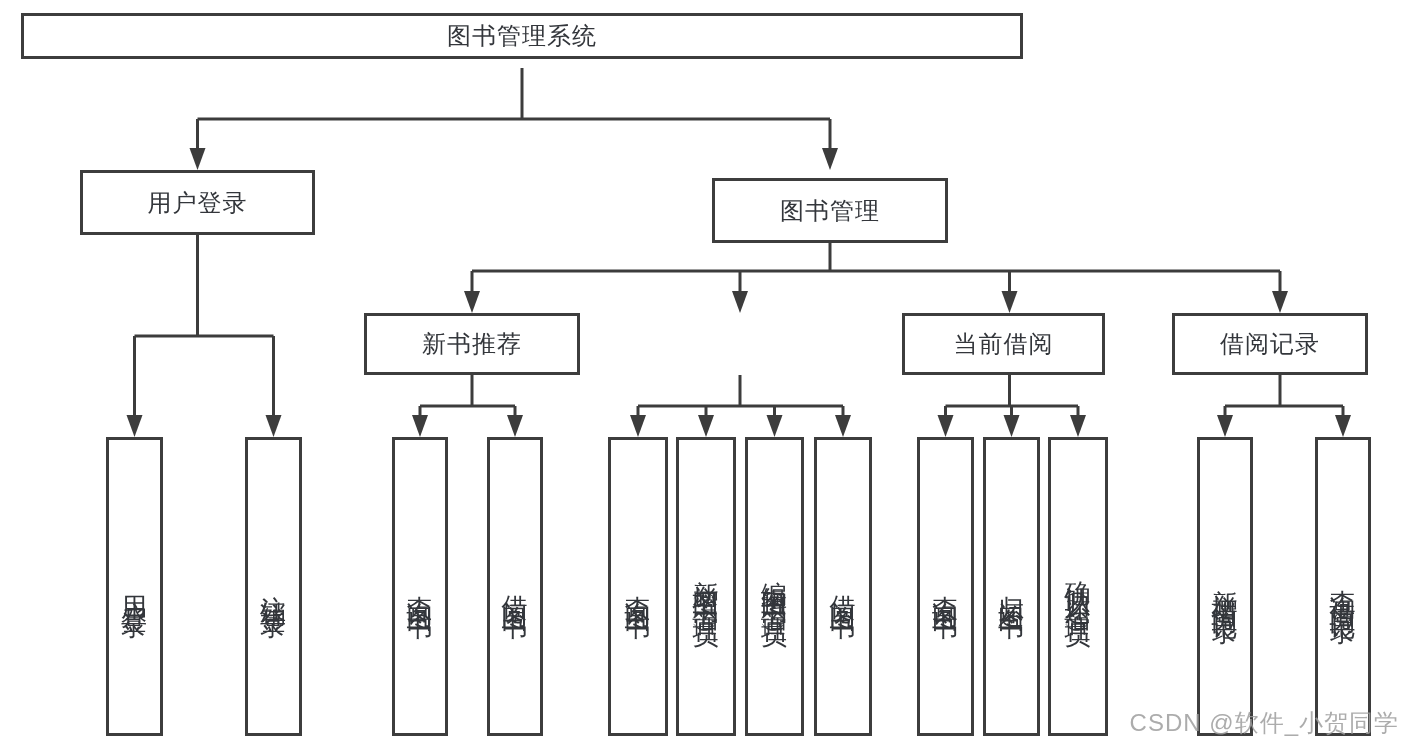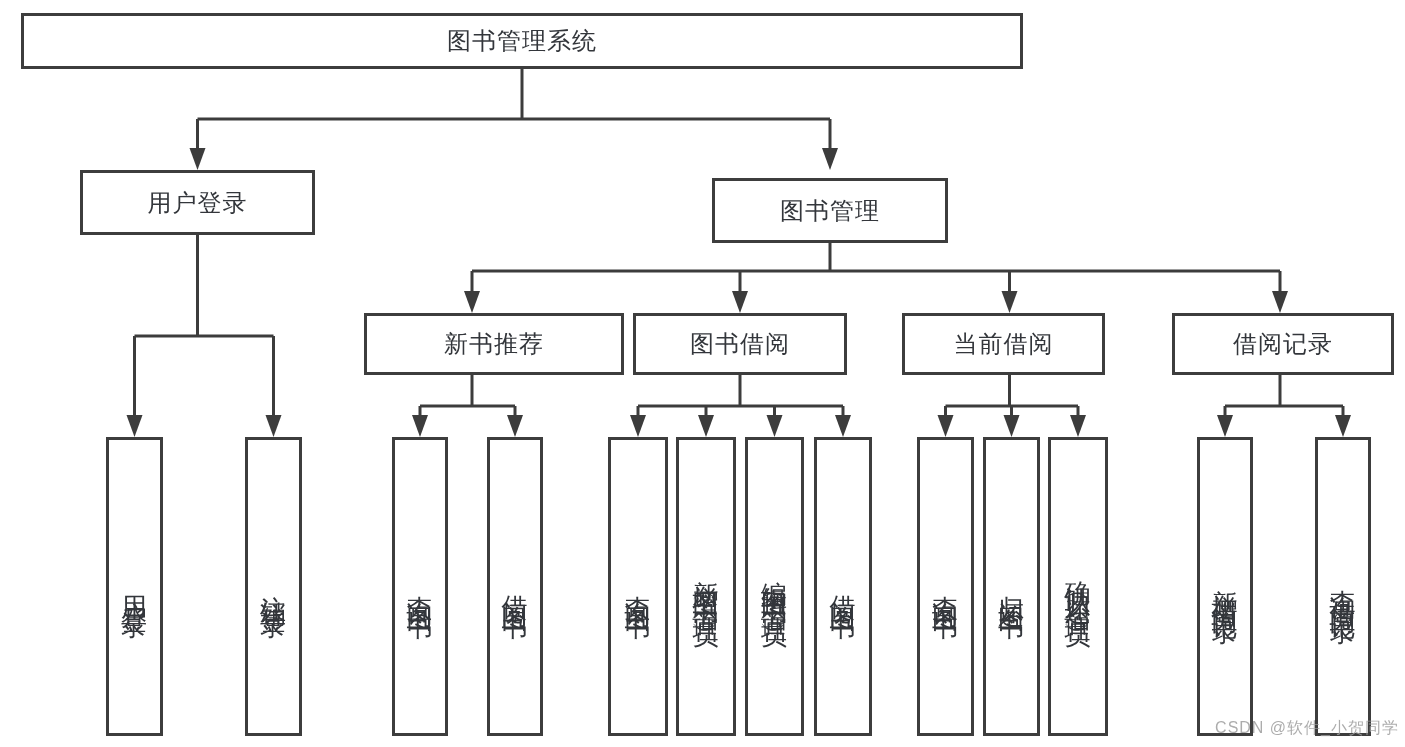--- a/index.html
+++ b/index.html
@@ -46,21 +46,21 @@
     font-size: 26px;
     writing-mode: vertical-rl;
     text-orientation: mixed;
     letter-spacing: 6px;
     line-height: 1;
   }
   .watermark {
     position: absolute;
     right: 6px;
     bottom: 8px;
-    font-size: 16px;
+    font-size: 24px;
     color: #9e9e9e;
     opacity: 0.85;
     letter-spacing: 1px;
     z-index: 5;
   }
 </style>
 </head>
 <body>
 
 <div class="canvas">
@@ -124,29 +124,28 @@
       <path d="M766.5,415 L782.5,415 L774.5,437 Z"></path>
       <path d="M835,415 L851,415 L843,437 Z"></path>
       <path d="M937.5,415 L953.5,415 L945.5,437 Z"></path>
       <path d="M1003.5,415 L1019.5,415 L1011.5,437 Z"></path>
       <path d="M1070,415 L1086,415 L1078,437 Z"></path>
       <path d="M1217,415 L1233,415 L1225,437 Z"></path>
       <path d="M1335,415 L1351,415 L1343,437 Z"></path>
     </g>
   </svg>
 
-  <div class="node" style="left:21px; top:13px; width:1002px; height:56px;">图书管理系统</div>
+  <div class="node" style="left:21px; top:13px; width:1002px; height:46px;">图书管理系统</div>
 
   <div class="node" style="left:80px; top:170px; width:235px; height:65px;">用户登录</div>
   <div class="node" style="left:712px; top:170px; width:236px; height:65px;margin-top:8px;">图书管理</div>
 
-  <div class="node" style="left:364px; top:313px; width:260px; height:62px;">新书推荐</div>
-  <div class="node" style="left:633px; top:313px; width:214px; height:62px;">图书借阅</div>
+  <div class="node" style="left:364px; top:313px; width:216px; height:62px;">新书推荐</div>
   <div class="node" style="left:902px; top:313px; width:203px; height:62px;">当前借阅</div>
-  <div class="node" style="left:1172px; top:313px; width:222px; height:62px;">借阅记录</div>
+  <div class="node" style="left:1172px; top:313px; width:196px; height:62px;">借阅记录</div>
 
   <div class="vnode" style="left:106px; top:437px; width:57px; height:299px;">用户登录</div>
   <div class="vnode" style="left:245px; top:437px; width:57px; height:299px;">注销登录</div>
 
   <div class="vnode" style="left:392px; top:437px; width:56px; height:299px;">查询图书</div>
   <div class="vnode" style="left:487px; top:437px; width:56px; height:299px;">借阅图书</div>
 
   <div class="vnode" style="left:608px; top:437px; width:60px; height:299px;">查询图书</div>
   <div class="vnode" style="left:676px; top:437px; width:60px; height:299px;">新增图书（管理员）</div>
   <div class="vnode" style="left:745px; top:437px; width:59px; height:299px;">编辑图书（管理员）</div>

